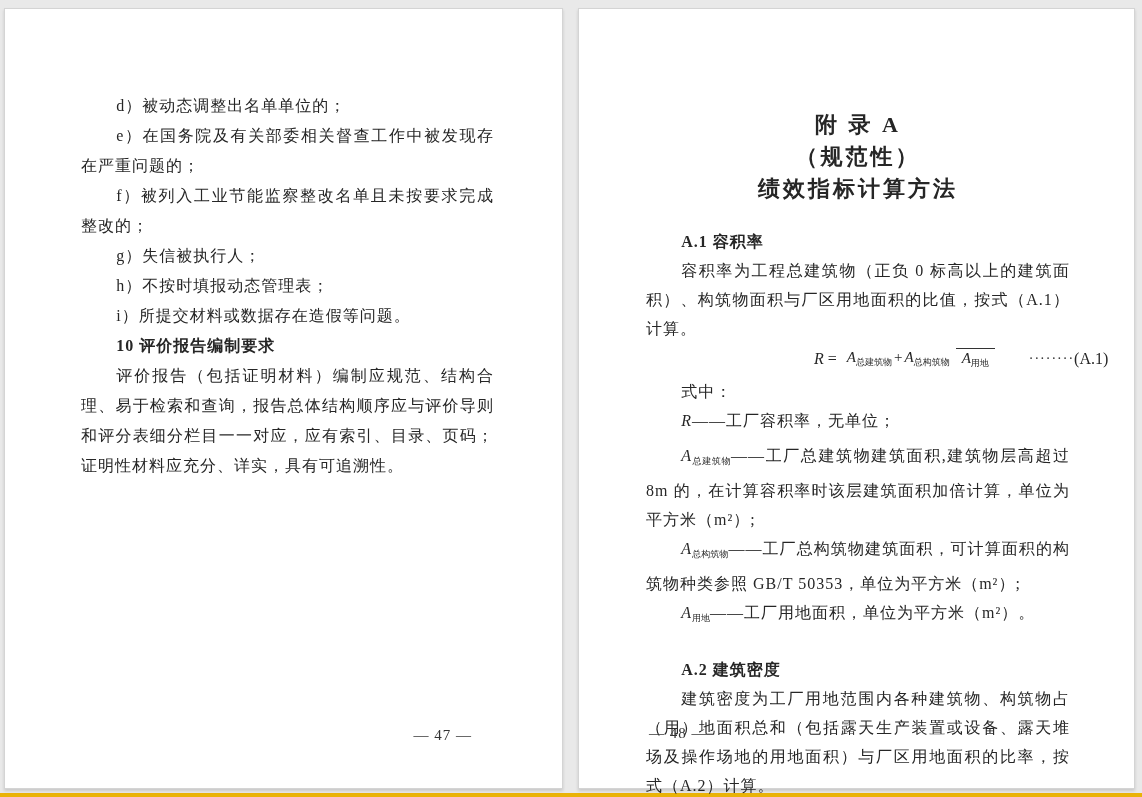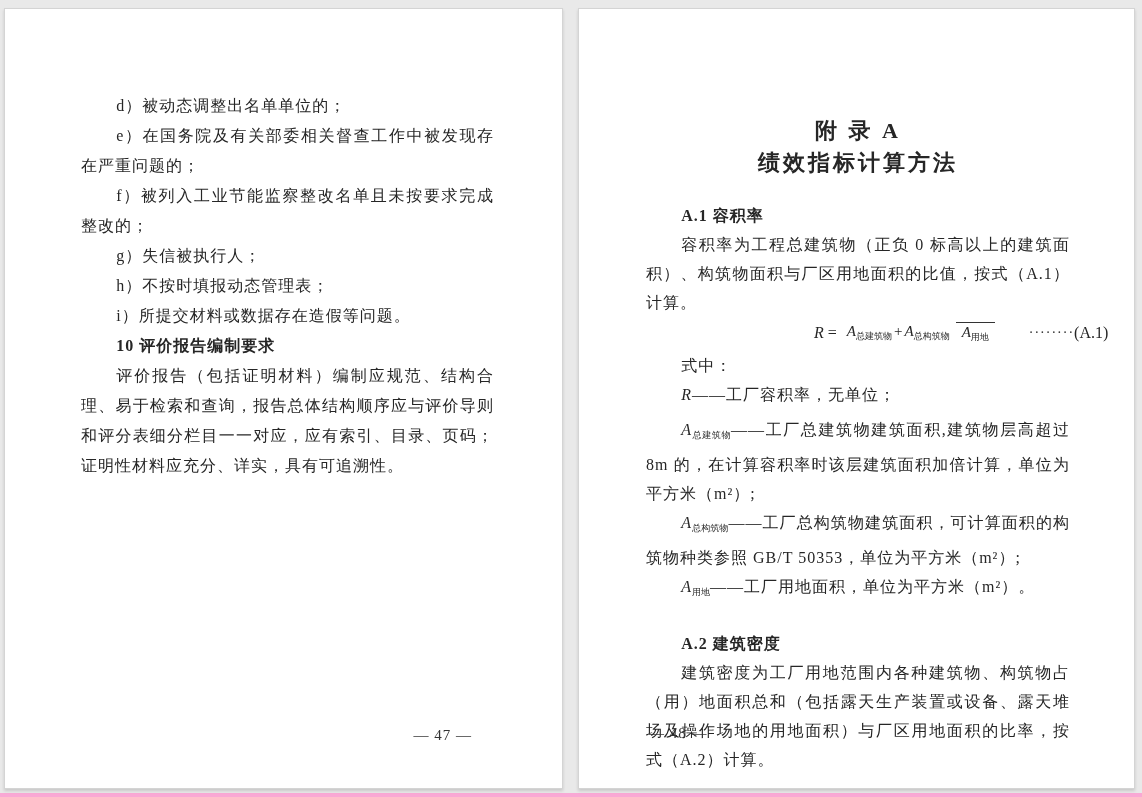--- a/index.html
+++ b/index.html
@@ -5,21 +5,21 @@
   * { margin: 0; padding: 0; box-sizing: border-box; }
   html, body { width: 1142px; height: 797px; }
   body {
     font-family: "Liberation Serif", "DejaVu Serif", serif;
     background: #ffffff;
   }
   .canvas {
     position: relative;
     width: 1142px;
     height: 797px;
-    background: #f9a8d4;
+    background: #eab308;
     overflow: hidden;
   }
   .canvas-bg {
     position: absolute;
     left: 0; top: 0;
     width: 1142px;
     height: 793px;
     background: #e9e9e9;
   }
   .page {
@@ -44,21 +44,21 @@
   .content-right {
     padding: 100px 64px 0 67px;
     font-size: 16px;
     line-height: 29px;
     letter-spacing: 1px;
     text-align: justify;
   }
   p.indent { text-indent: 2.2em; }
   .clause-heading { font-weight: bold; text-indent: 2.2em; }
 
-  .appendix-titles { text-align: center; margin-bottom: 14px; margin-top: 6px; }
+  .appendix-titles { text-align: center; margin-bottom: 14px; }
   .appendix-titles div {
     font-size: 22px;
     font-weight: bold;
     line-height: 32px;
     letter-spacing: 3px;
     text-align: center;
     text-indent: 0;
   }
   .section-heading {
     font-weight: bold;
@@ -126,20 +126,21 @@
       <p class="indent">评价报告（包括证明材料）编制应规范、结构合理、易于检索和查询，报告总体结构顺序应与评价导则和评分表细分栏目一一对应，应有索引、目录、页码；证明性材料应充分、详实，具有可追溯性。</p>
     </div>
     <div class="pagenum pagenum-left">— 47 —</div>
   </div>
 
   <div class="page page-right">
     <div class="content-right">
 
       <div class="appendix-titles">
         <div>附 录 A</div>
+        <div>（规范性）</div>
         <div>绩效指标计算方法</div>
       </div>
 
       <p class="section-heading">A.1 容积率</p>
       <p class="indent">容积率为工程总建筑物（正负 0 标高以上的建筑面积）、构筑物面积与厂区用地面积的比值，按式（A.1）计算。</p>
 
       <div class="formula-row">
         <span class="f-lhs"><span class="var">R</span> <span>=</span></span>
         <span class="frac">
           <span class="num"><span class="var">A</span><sub class="cn-sub">总建筑物</sub><span class="f-op">+</span><span class="var">A</span><sub class="cn-sub">总构筑物</sub></span>

